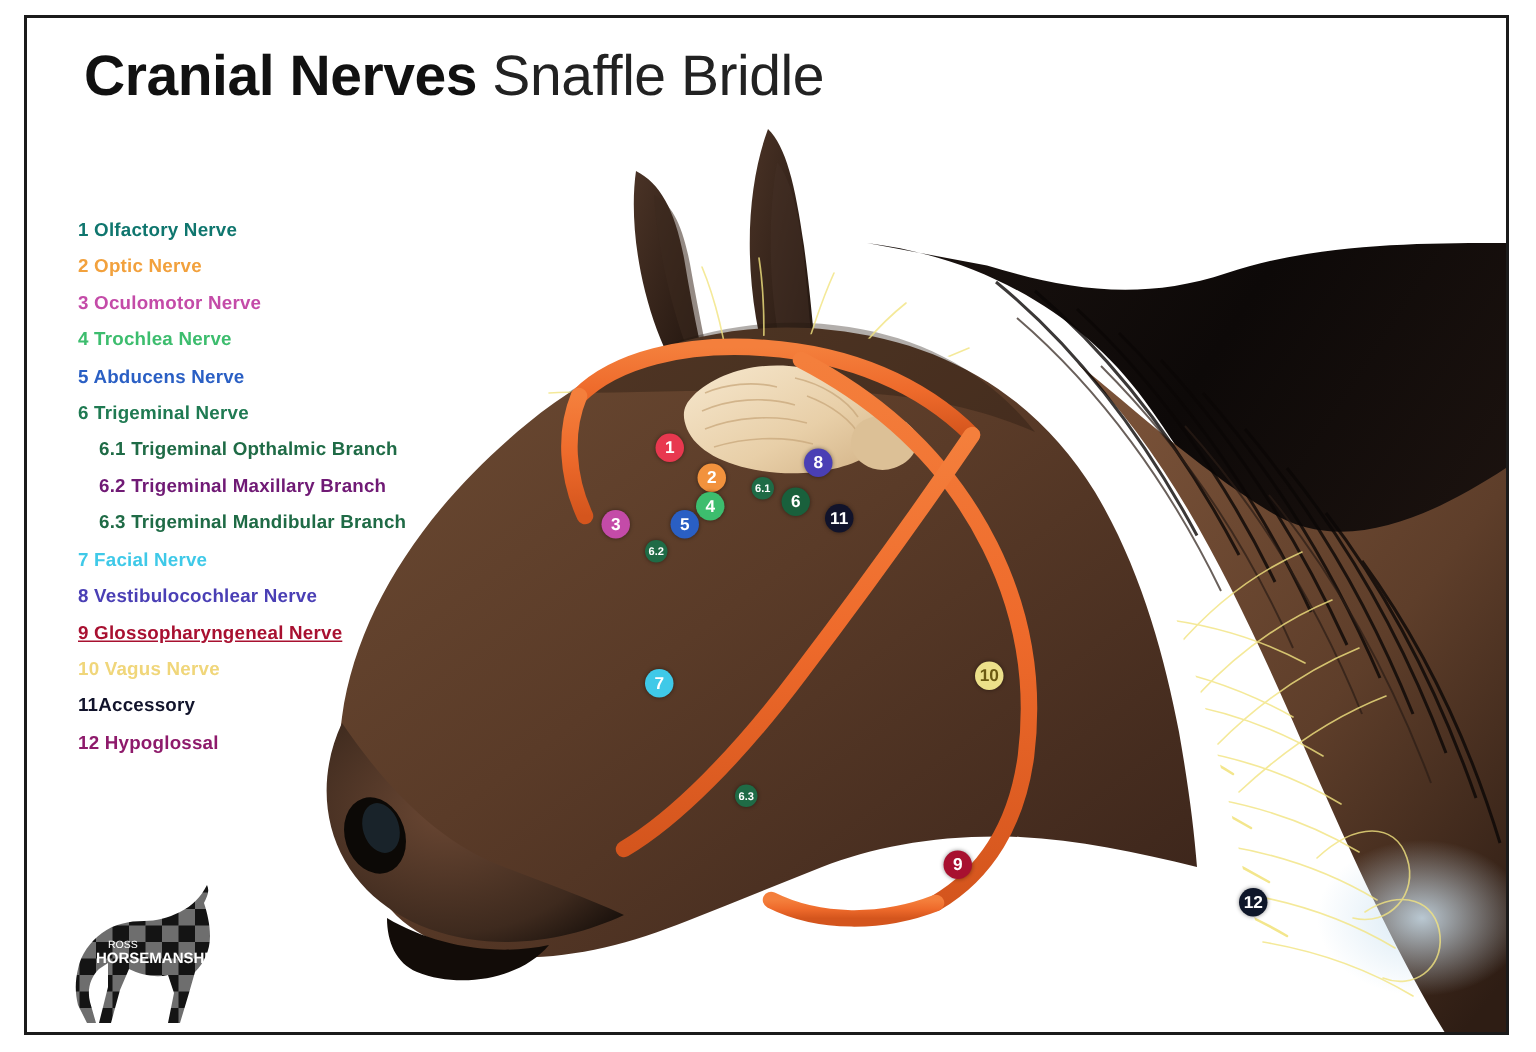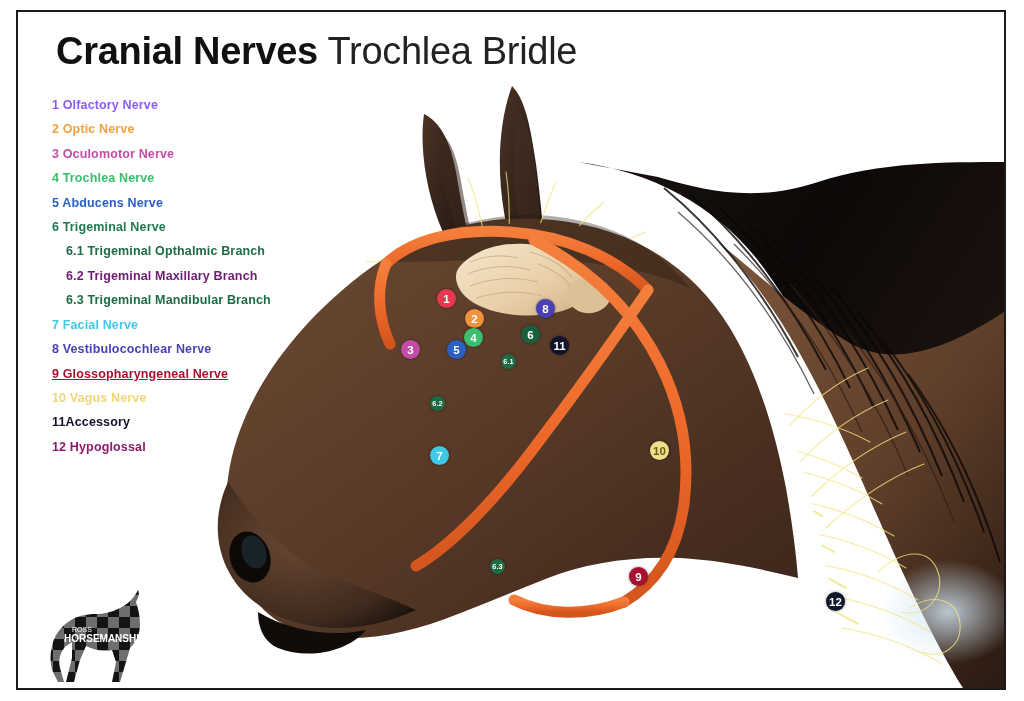--- a/index.html
+++ b/index.html
@@ -27,21 +27,21 @@
 
   
   #art{position:absolute;left:0;top:0;width:986px;height:676px;}
   #art svg{display:block;}
 
   
   .mk{position:absolute;border-radius:50%;display:flex;align-items:center;
       justify-content:center;color:#fff;font-weight:bold;z-index:60;
       box-shadow:0 0 3px rgba(0,0,0,.45);}
   .mk.big{width:19px;height:19px;font-size:11.5px;}
-  .mk.sm{width:15px;height:15px;font-size:7.4px;margin-top:36px;}
+  .mk.sm{width:15px;height:15px;font-size:7.4px;}
 
   
   #logo{position:absolute;left:24px;top:572px;width:110px;height:100px;z-index:50;}
   #url{position:absolute;left:118px;top:675px;font-size:13px;color:#1a1a1a;
        letter-spacing:.1px;z-index:50;}
 </style>
 </head>
 <body>
 
 <div id="poster">
@@ -413,25 +413,25 @@
         <div class="mk sm" style="left: 472px; top: 511px; background: rgb(31, 107, 70);">6.3</div>
         <div class="mk big" style="left: 412px; top: 434px; background: rgb(63, 201, 232);">7</div>
         <div class="mk big" style="left: 518px; top: 287px; background: rgb(74, 63, 181);">8</div>
         <div class="mk big" style="left: 611px; top: 555px; background: rgb(168, 16, 48);">9</div>
         <div class="mk big" style="left: 632px; top: 429px; background: rgb(236, 224, 138); color: rgb(107, 90, 18);">10</div>
         <div class="mk big" style="left: 532px; top: 324px; background: rgb(17, 19, 43);">11</div>
         <div class="mk big" style="left: 808px; top: 580px; background: #0f172a;">12</div>
       </div>
 
     <div id="title">
-      <span class="b">Cranial Nerves</span><span class="l"> Trochlea Bridle</span>
+      <span class="b">Cranial Nerves</span><span class="l"> Snaffle Bridle</span>
     </div>
 
     <div id="legend">
-        <div class="leg" style="color: #8b5cf6;">1 Olfactory Nerve</div>
+        <div class="leg" style="color: #0f766e; margin-top: 48px;">1 Olfactory Nerve</div>
         <div class="leg" style="color: rgb(242, 161, 61);"> 2 Optic Nerve</div>
         <div class="leg" style="color: rgb(196, 75, 168);">3 Oculomotor Nerve</div>
         <div class="leg" style="color: rgb(61, 189, 110);">4 Trochlea Nerve</div>
         <div class="leg" style="color: rgb(42, 95, 196);">5 Abducens Nerve</div>
         <div class="leg" style="color: rgb(31, 122, 82);">6 Trigeminal Nerve</div>
         <div class="leg sub" style="color: rgb(31, 107, 70);">6.1 Trigeminal Opthalmic Branch</div>
         <div class="leg sub" style="color: #701a75;">6.2 Trigeminal Maxillary Branch</div>
         <div class="leg sub" style="color: rgb(31, 107, 70);">6.3 Trigeminal Mandibular Branch</div>
         <div class="leg" style="color: rgb(63, 201, 232);">7 Facial Nerve</div>
         <div class="leg" style="color: rgb(74, 63, 181);">8 Vestibulocochlear Nerve</div>

